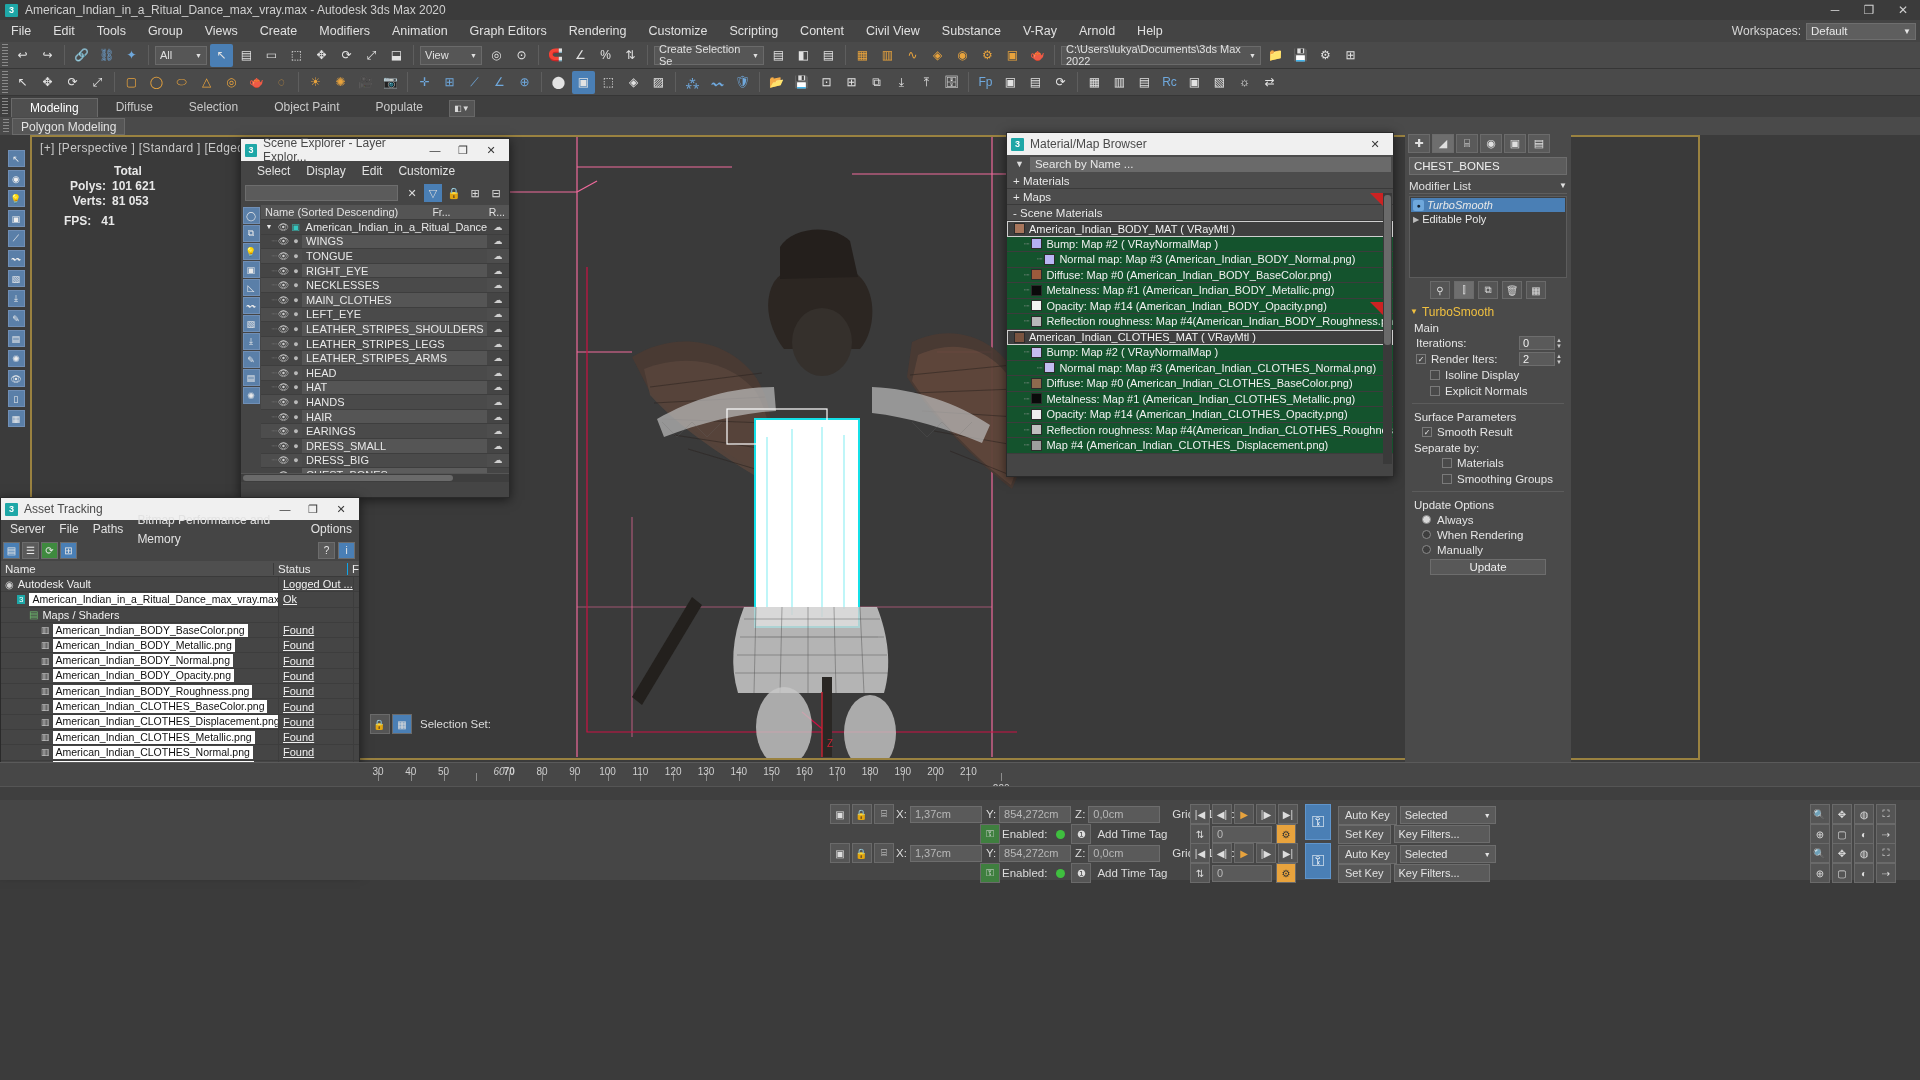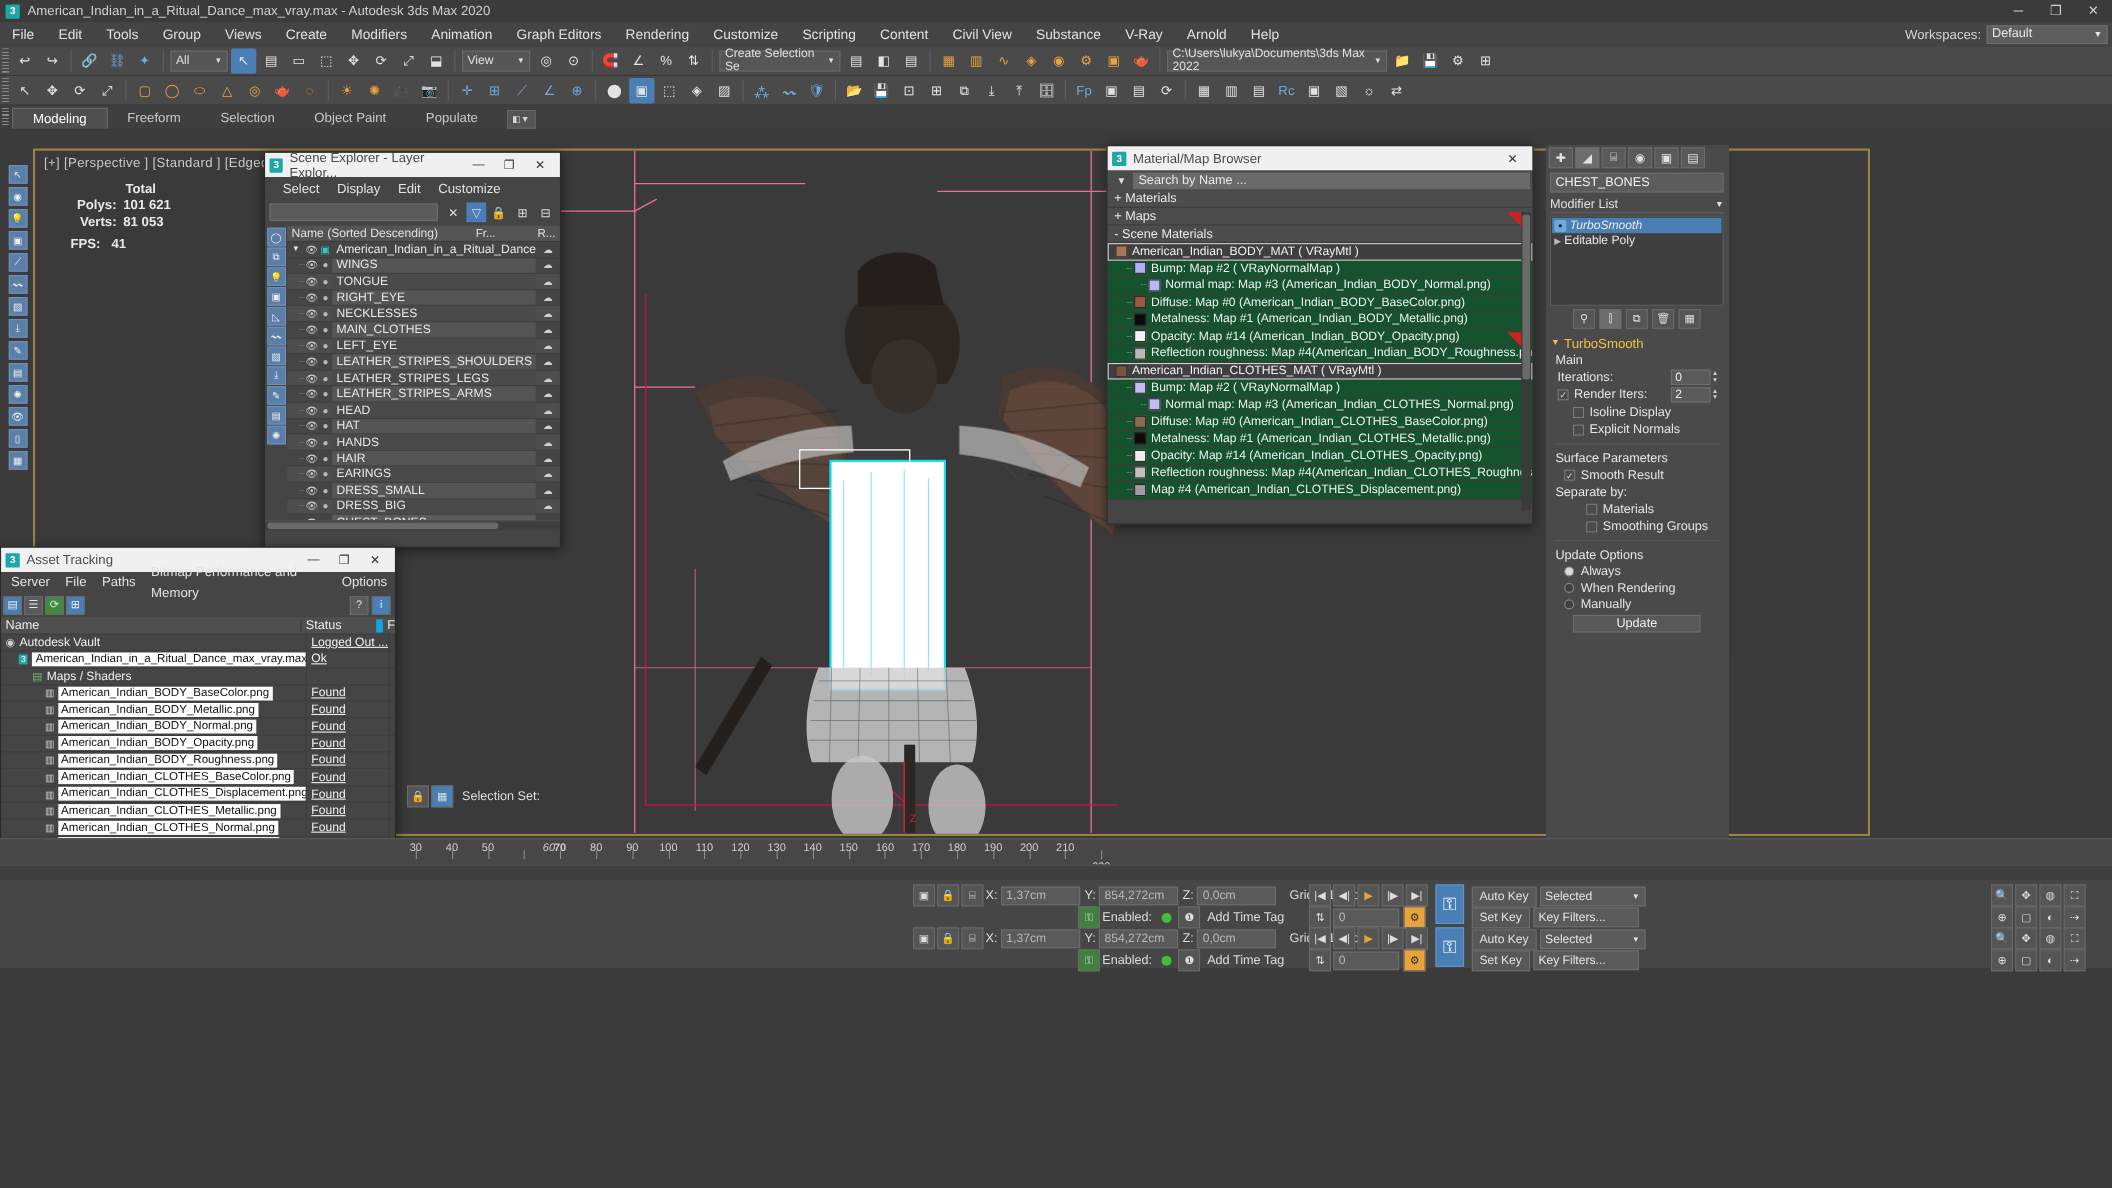--- a/index.html
+++ b/index.html
@@ -198,21 +198,21 @@
   .at-menu .m{ padding:0 7px;font-size:12px;color:#e2e2e2;line-height:19px; }
   .at-tools{ height:22px;display:flex;align-items:center;padding-left:2px;gap:2px;background:#454545;}
   .at-ib{ width:17px;height:17px;display:flex;align-items:center;justify-content:center;
           font-size:10px;color:#e8e8e8;background:#5a5a5a;border:1px solid #6c6c6c; }
   .at-ib.g{ background:#3f8a3f; }
   .at-ib.b{ background:#4a7fb5; }
   .at-help{ margin-left:auto;display:flex;gap:3px;padding-right:4px; }
   .at-head{ height:16px;background:#4f4f4f;display:flex;align-items:center;font-size:11.5px;
             color:#eaeaea;border-bottom:1px solid #3a3a3a; }
   .at-head .c1{ width:277px;padding-left:4px;border-right:1px solid #3a3a3a; }
-  .at-head .c2{ width:75px;padding-left:4px;border-right:6px solid #0ea5e9; }
+  .at-head .c2{ width:75px;padding-left:4px;border-right:1px solid #0ea5e9; }
   .at-head .c3{ flex:1;padding-left:4px; }
   .at-row{ height:15.3px;display:flex;align-items:center;font-size:11px;color:#f0f0f0;
            border-bottom:1px solid #3d3d3d; }
   .at-row .c1{ width:277px;display:flex;align-items:center;padding-left:4px;overflow:hidden;white-space:nowrap;}
   .at-row .c2{ width:75px;padding-left:4px;border-left:1px solid #3d3d3d;height:100%;display:flex;align-items:center;text-decoration:underline;}
   .at-row .c3{ flex:1;border-left:1px solid #3d3d3d;height:100%; }
   .at-row .fn{ background:#ffffff;color:#101010;padding:0 3px;line-height:13px;font-size:10.5px; }
   .at-sb{ height:11px;background:#3e3e3e;position:relative;margin-top:2px; }
   .at-sb i{ position:absolute;left:2px;top:2px;height:7px;background:#6c6c6c;border-radius:3px; }
 
@@ -439,26 +439,30 @@
       <div class="ticon blue">Rc</div>
       <div class="ticon ">▣</div>
       <div class="ticon ">▧</div>
       <div class="ticon ">☼</div>
       <div class="ticon ">⇄</div>
     </div>
 
   <div class="ribbon" id="ribbonTabs">
     <div class="rgrip"></div>
   <div class="rtab sel">Modeling</div>
-      <div class="rtab">Freeform</div>
+      <div class="rtab">Diffuse</div>
       <div class="rtab">Selection</div>
       <div class="rtab">Object Paint</div>
       <div class="rtab">Populate</div>
       <div class="rdrop">◧▼</div>
     </div>
+  <div class="ribbon2">
+    <div class="r2grip"></div>
+    <div class="r2tab">Polygon Modeling</div>
+  </div>
 
   <div class="vstrip" id="vstrip">
       <div style="width: 17px; height: 17px; margin-bottom: 3px; background: rgb(90, 127, 168); border: 1px solid rgb(112, 143, 182); display: flex; align-items: center; justify-content: center; font-size: 9px; color: rgb(238, 238, 238);">↖</div>
       <div style="width: 17px; height: 17px; margin-bottom: 3px; background: rgb(90, 127, 168); border: 1px solid rgb(112, 143, 182); display: flex; align-items: center; justify-content: center; font-size: 9px; color: rgb(238, 238, 238);">◉</div>
       <div style="width: 17px; height: 17px; margin-bottom: 3px; background: rgb(90, 127, 168); border: 1px solid rgb(112, 143, 182); display: flex; align-items: center; justify-content: center; font-size: 9px; color: rgb(238, 238, 238);">💡</div>
       <div style="width: 17px; height: 17px; margin-bottom: 3px; background: rgb(90, 127, 168); border: 1px solid rgb(112, 143, 182); display: flex; align-items: center; justify-content: center; font-size: 9px; color: rgb(238, 238, 238);">▣</div>
       <div style="width: 17px; height: 17px; margin-bottom: 3px; background: rgb(90, 127, 168); border: 1px solid rgb(112, 143, 182); display: flex; align-items: center; justify-content: center; font-size: 9px; color: rgb(238, 238, 238);">⟋</div>
       <div style="width: 17px; height: 17px; margin-bottom: 3px; background: rgb(90, 127, 168); border: 1px solid rgb(112, 143, 182); display: flex; align-items: center; justify-content: center; font-size: 9px; color: rgb(238, 238, 238);">〰</div>
       <div style="width: 17px; height: 17px; margin-bottom: 3px; background: rgb(90, 127, 168); border: 1px solid rgb(112, 143, 182); display: flex; align-items: center; justify-content: center; font-size: 9px; color: rgb(238, 238, 238);">▧</div>
       <div style="width: 17px; height: 17px; margin-bottom: 3px; background: rgb(90, 127, 168); border: 1px solid rgb(112, 143, 182); display: flex; align-items: center; justify-content: center; font-size: 9px; color: rgb(238, 238, 238);">⤓</div>

